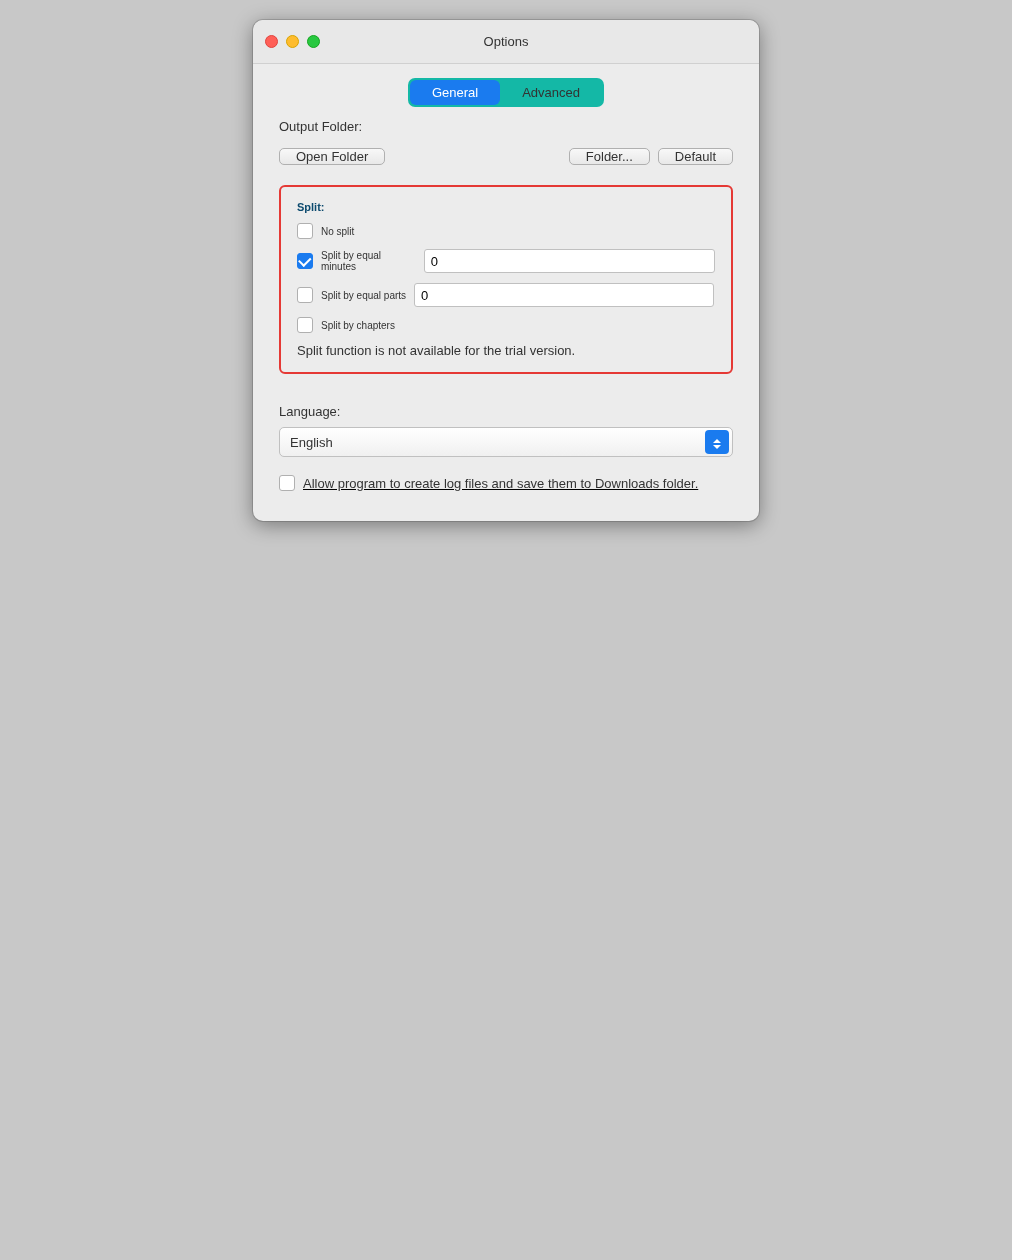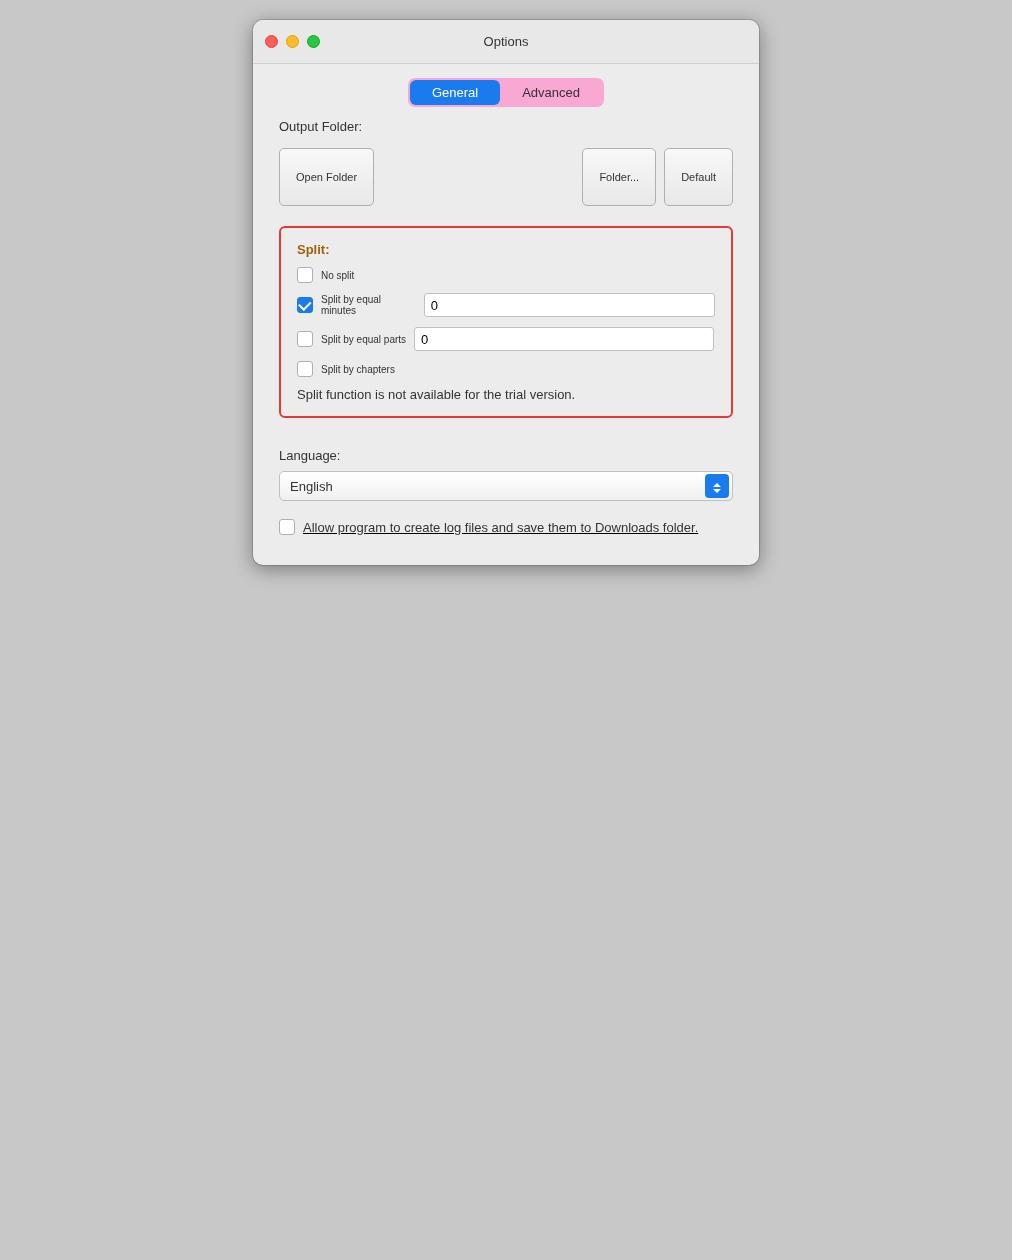--- a/index.html
+++ b/index.html
@@ -61,21 +61,21 @@
     }
 
     .tabs-container {
       display: flex;
       justify-content: center;
       padding: 14px 0 12px 0;
     }
 
     .tab-group {
       display: flex;
-      background: #f9a8d4;
+      background: #14b8a6;
       border-radius: 7px;
       padding: 2px;
       gap: 0;
     }
 
     .tab {
       padding: 5px 22px;
       border-radius: 6px;
       font-size: 13px;
       font-weight: 500;
@@ -119,41 +119,41 @@
       display: flex;
       justify-content: space-between;
       margin-top: 14px;
       margin-bottom: 20px;
     }
 
     .btn-left { display: flex; }
     .btn-right { display: flex; gap: 8px; }
 
     .btn {
-      padding: 22px 16px;
+      padding: 0 16px;
       background: linear-gradient(to bottom, #f8f8f8, #e8e8e8);
       border: 1px solid #b0b0b0;
       border-radius: 5px;
-      font-size: 11px;
+      font-size: 13px;
       color: #333;
       cursor: pointer;
       font-family: inherit;
     }
 
     .split-box {
       border: 2px solid #e53935;
       border-radius: 6px;
       padding: 14px 16px 14px 16px;
       margin-bottom: 20px;
     }
 
     .split-title {
-      font-size: 13px;
+      font-size: 11px;
       font-weight: 600;
-      color: #a16207;
+      color: #0c4a6e;
       margin-bottom: 10px;
     }
 
     .split-option {
       display: flex;
       align-items: center;
       margin-bottom: 10px;
       gap: 8px;
     }
 

